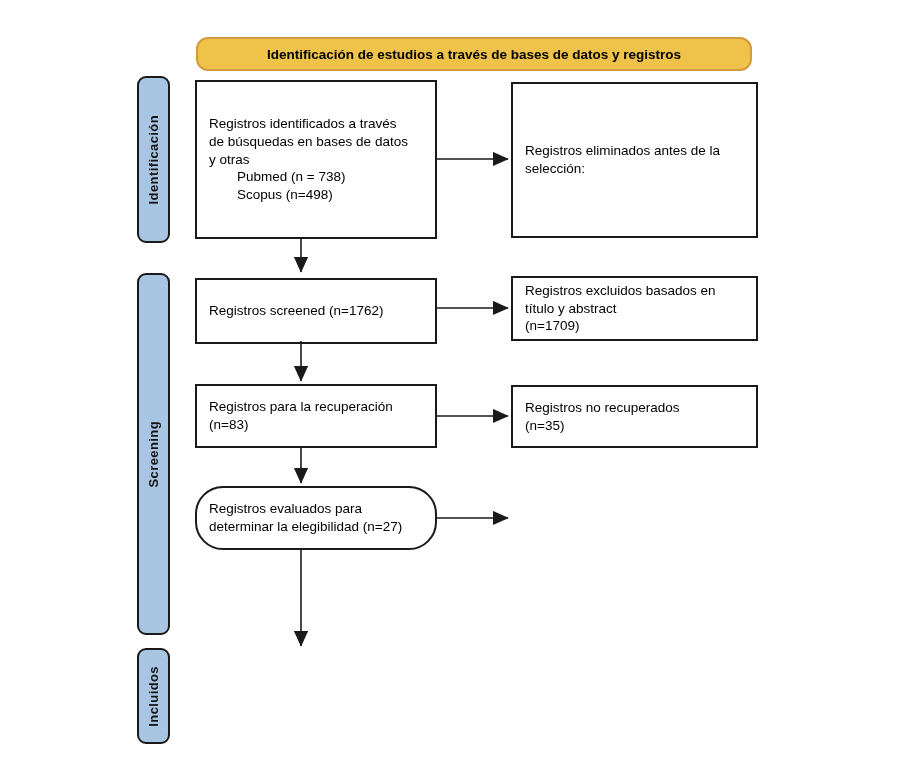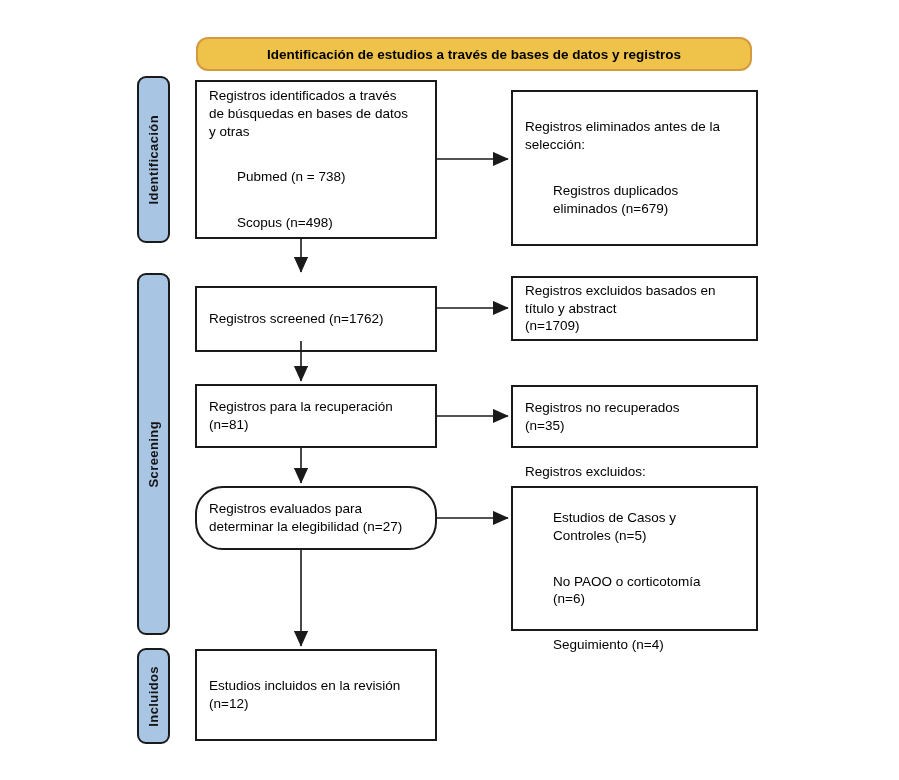--- a/index.html
+++ b/index.html
@@ -29,27 +29,27 @@
     white-space:nowrap; letter-spacing:0.4px;
   }
   .stage-identification { left:137px; top:76px;  height:167px; }
   .stage-screening      { left:137px; top:273px; height:362px; }
   .stage-included       { left:137px; top:648px; height:96px;  }
   .box {
     position:absolute; background:#fff;
     border:2px solid var(--box-border,#1A1A1A);
     display:flex; flex-direction:column; justify-content:center;
     padding:8px 12px 8px 12px;
-    font-size:13.5px; line-height:1.33; color:#000;gap:28px;
+    font-size:13.5px; line-height:1.33; color:#000;
   }
   .box div { white-space:pre-line; }
   .box .item { padding-left:28px; }
   .box-identified  { left:195px; top:80px;  width:242px; height:159px; }
-  .box-removed     { left:511px; top:82px;  width:247px; height:156px;margin-top:8px; }
-  .box-screened    { left:195px; top:286px; width:242px; height:66px; }
+  .box-removed     { left:511px; top:82px;  width:247px; height:156px; }
+  .box-screened    { left:195px; top:278px; width:242px; height:66px; }
   .box-excl-title  { left:511px; top:276px; width:247px; height:65px; }
   .box-sought      { left:195px; top:384px; width:242px; height:64px; }
   .box-notretr     { left:511px; top:385px; width:247px; height:63px; }
   .box-assessed    { left:195px; top:486px; width:242px; height:64px;border-radius:28px; }
   .box-excl-reason { left:511px; top:486px; width:247px; height:145px; }
   .box-included    { left:195px; top:649px; width:242px; height:92px; }
   svg.arrows { position:absolute; left:0; top:0; width:899px; height:780px; pointer-events:none; }
   svg.arrows line { stroke:#1A1A1A; stroke-width:1.6; }
 </style>
 </head>
@@ -75,62 +75,48 @@
     <div class="intro">Registros identificados a través
 de búsquedas en bases de datos
 y otras</div>
     <div class="item">Pubmed (n = 738)</div>
     <div class="item">Scopus (n=498)</div>
   </div>
 
   <div class="box box-removed">
     <div class="intro">Registros eliminados antes de la
 selección:</div>
-    <div class="item">Registros duplicados
-eliminados (n=679)</div>
   </div>
 
   <div class="box box-screened">
     <div>Registros screened (n=1762)</div>
   </div>
 
   <div class="box box-excl-title">
     <div>Registros excluidos basados en
 título y abstract
 (n=1709)</div>
   </div>
 
   <div class="box box-sought">
     <div>Registros para la recuperación
-(n=81)</div>
+(n=83)</div>
   </div>
 
   <div class="box box-notretr">
     <div>Registros no recuperados
 (n=35)</div>
   </div>
 
   <div class="box box-assessed">
     <div>Registros evaluados para
 determinar la elegibilidad (n=27)</div>
   </div>
 
-  <div class="box box-excl-reason">
-    <div class="intro">Registros excluidos:</div>
-    <div class="item">Estudios de Casos y
-Controles (n=5)</div>
-    <div class="item">No PAOO o corticotomía
-(n=6)</div>
-    <div class="item">Seguimiento (n=4)</div>
-  </div>
 
-  <div class="box box-included">
-    <div>Estudios incluidos en la revisión
-(n=12)</div>
-  </div>
 
   <svg class="arrows" viewBox="0 0 899 780">
     <defs>
       <marker id="ah" markerWidth="11" markerHeight="10" refX="9.5" refY="4.5" orient="auto">
         <path d="M0,0 L10,4.5 L0,9 Z" fill="#1A1A1A"></path>
       </marker>
     </defs>
     <line x1="437" y1="159" x2="508" y2="159" marker-end="url(#ah)"></line>
     <line x1="437" y1="308" x2="508" y2="308" marker-end="url(#ah)"></line>
     <line x1="437" y1="416" x2="508" y2="416" marker-end="url(#ah)"></line>

